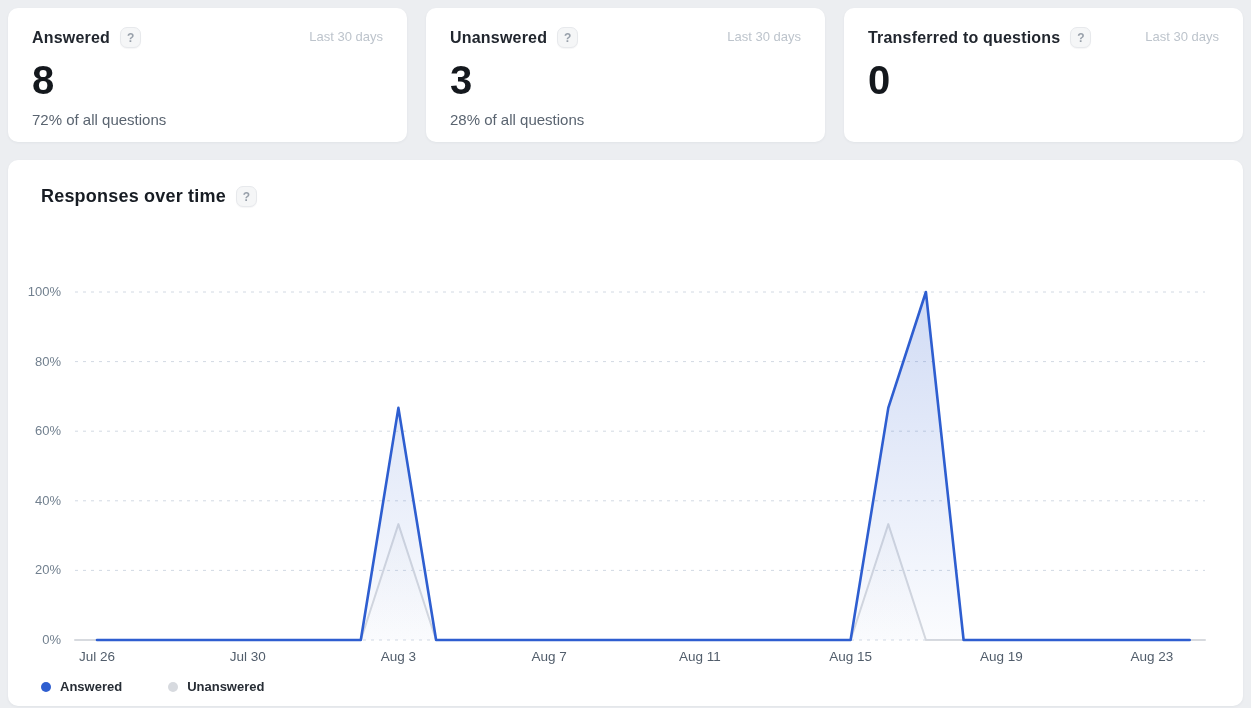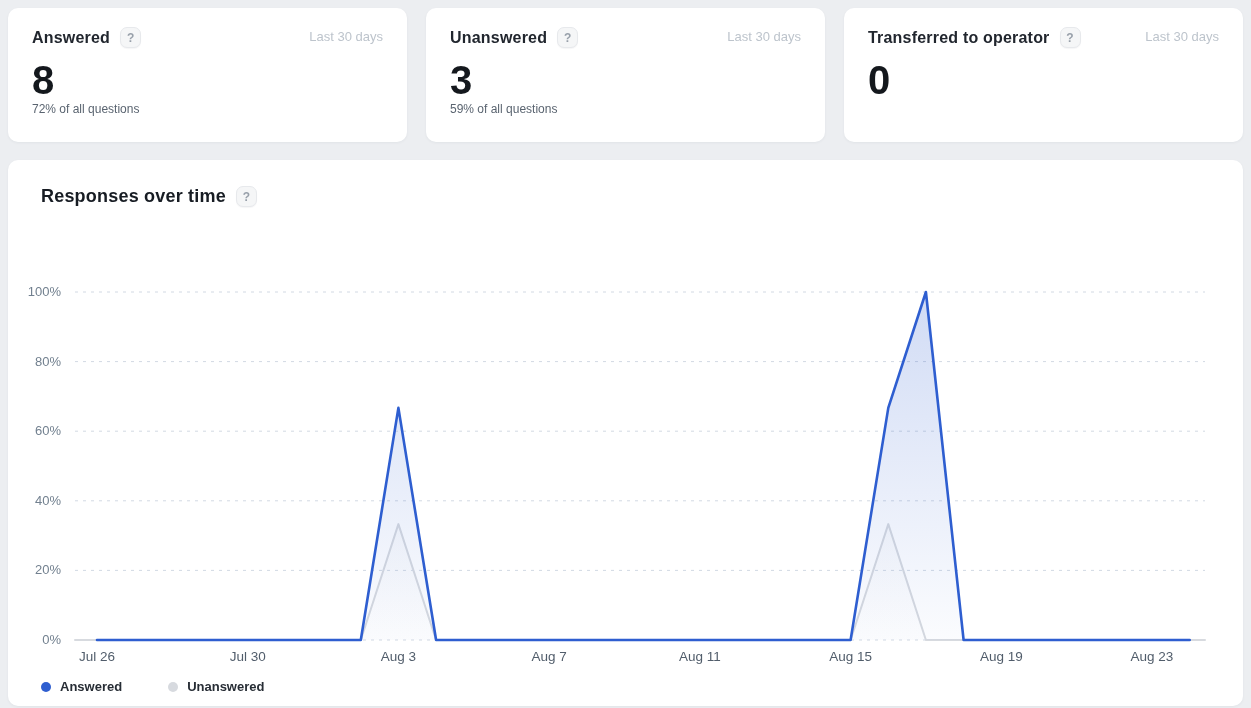--- a/index.html
+++ b/index.html
@@ -34,21 +34,21 @@
   }
   .period-label {
     position:absolute; top:21px; right:24px;
     font-size:13px; color:#bdc4cc; font-weight:500;margin-left:17px;
   }
   .stat-value {
     margin-top:10px;
     font-size:40px; font-weight:700; color:#14181d; line-height:1.1;
   }
   .stat-subtitle {
-    font-size:12px; color:#5a6470; font-weight:500;
+    margin-top:9px; font-size:15px; color:#5a6470; font-weight:500;
   }
   .chart-card {
     margin-top:18px; height:546px; position:relative;
   }
   .chart-head {
     display:flex; align-items:flex-start;
     padding:26px 12px 0 33px; position:relative; z-index:2;
   }
   .chart-title {
     font-size:18px; font-weight:700; color:#171c23; letter-spacing:.2px;
@@ -80,27 +80,27 @@
     <div class="stat-subtitle">72% of all questions</div>
   </div>
 
   <div class="card stat-card">
     <span class="period-label">Last 30 days</span>
     <div class="stat-head">
       <span class="stat-title">Unanswered</span>
       <span class="help-badge">?</span>
     </div>
     <div class="stat-value">3</div>
-    <div class="stat-subtitle">59% of all questions</div>
+    <div class="stat-subtitle">28% of all questions</div>
   </div>
 
   <div class="card stat-card">
     <span class="period-label">Last 30 days</span>
     <div class="stat-head">
-      <span class="stat-title">Transferred to operator</span>
+      <span class="stat-title">Transferred to questions</span>
       <span class="help-badge">?</span>
     </div>
     <div class="stat-value">0</div>
     <div class="stat-subtitle"></div>
   </div>
 
 </div>
 
 <div class="card chart-card">
   <div class="chart-head">

